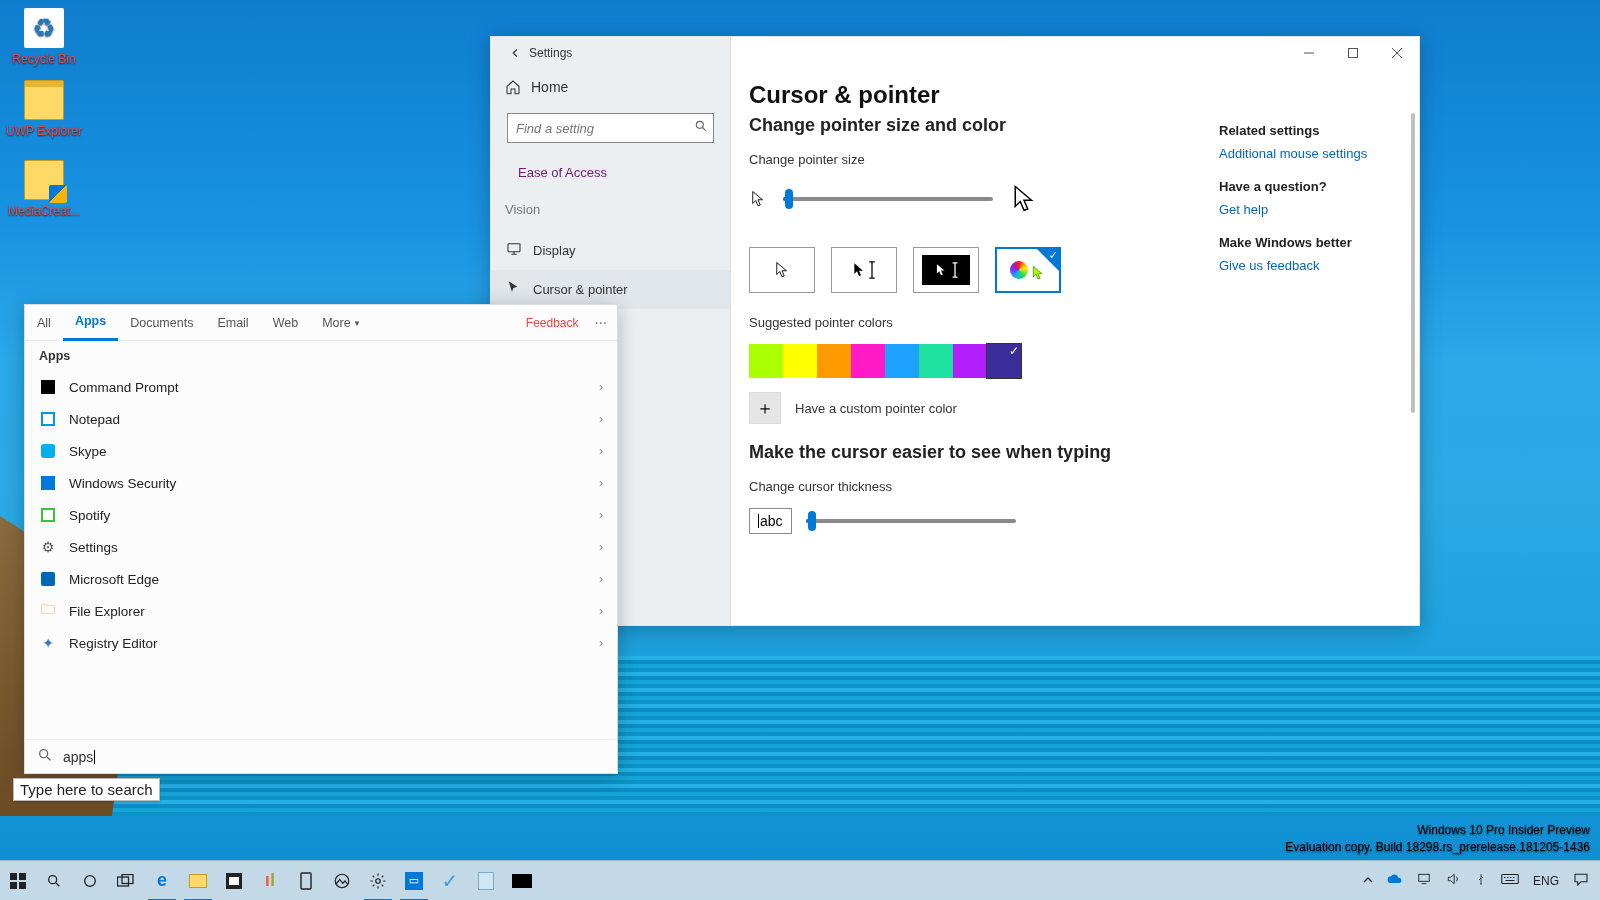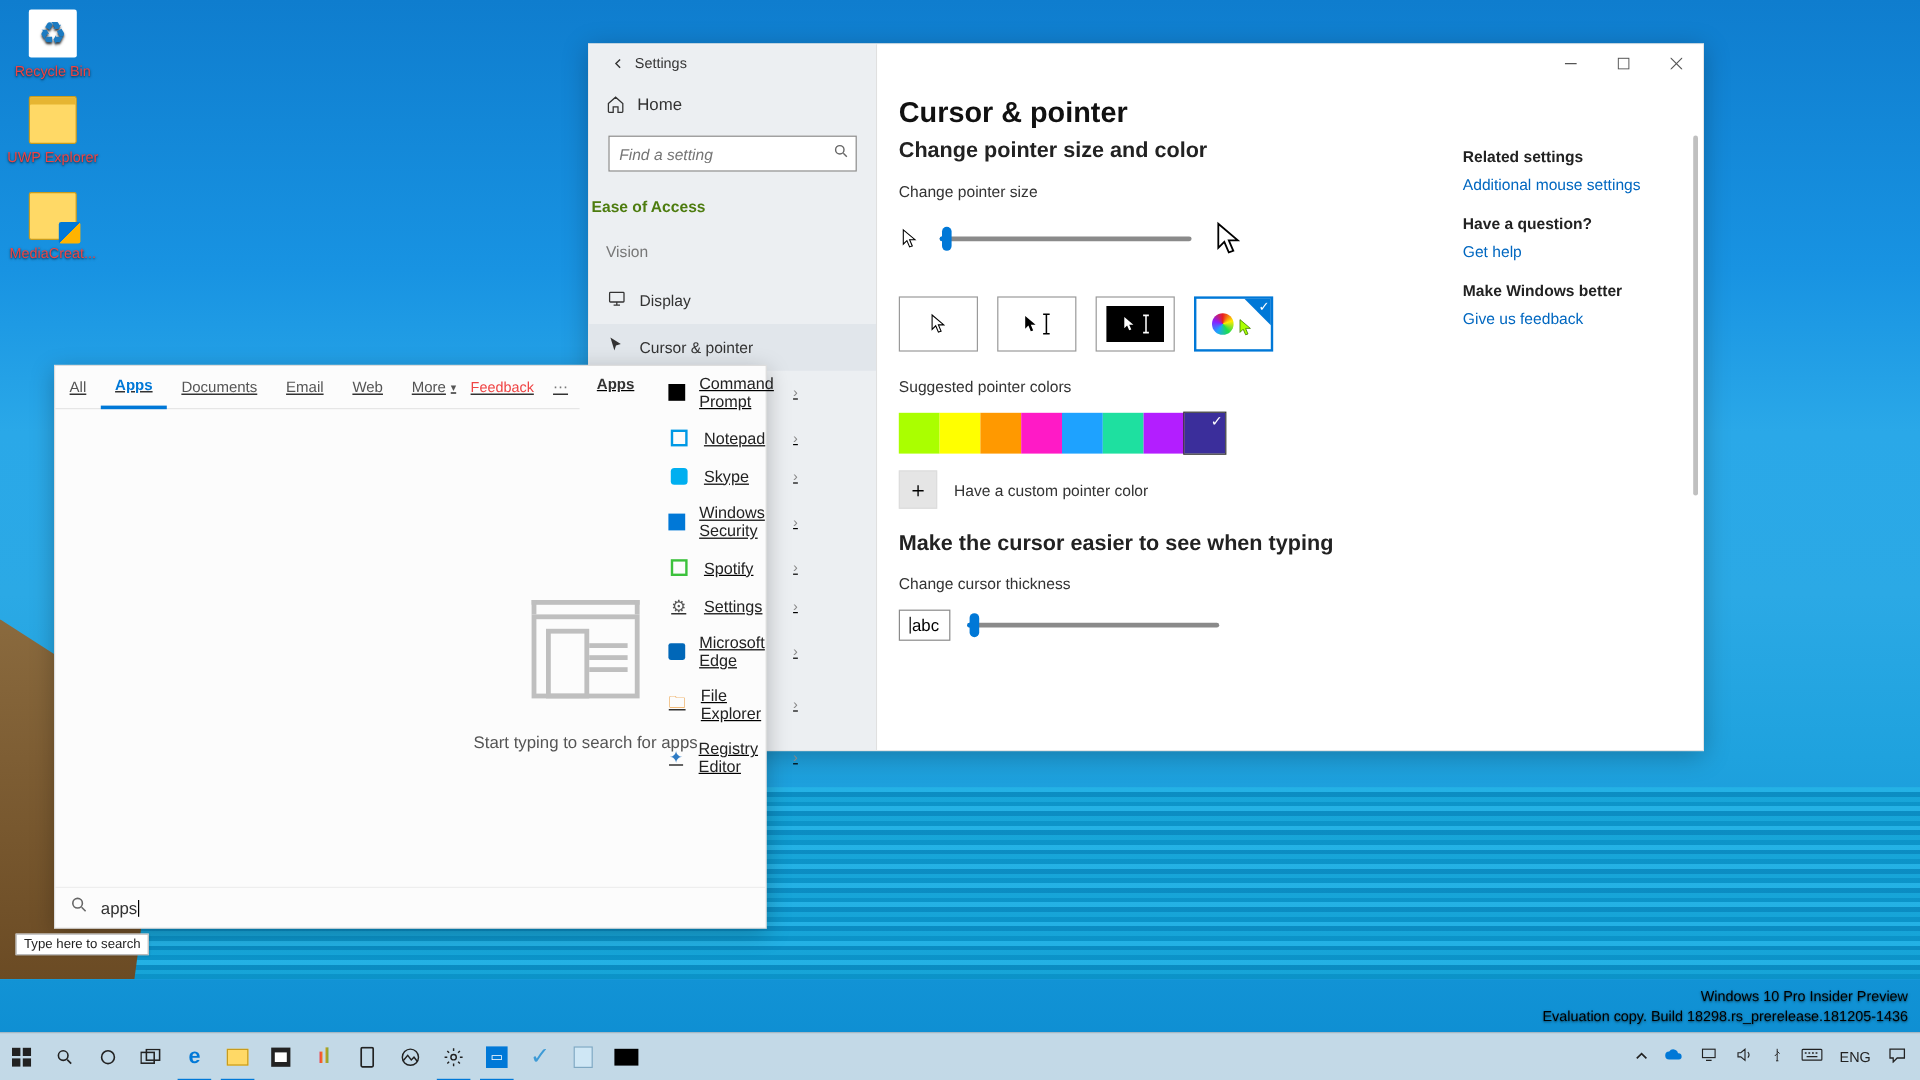--- a/index.html
+++ b/index.html
@@ -27,21 +27,21 @@
 
 .settings{position:absolute;top:36px;left:490px;width:930px;height:590px;background:#fff;display:flex;box-shadow:0 4px 20px rgba(0,0,0,.25);border:1px solid rgba(0,0,0,.1);}
 .settings .sidebar{width:240px;background:#eceff2;display:flex;flex-direction:column;border-right:1px solid #e0e0e0;}
 .settings .titlebar{height:32px;display:flex;align-items:center;padding:0 10px;color:#333;font-size:12px;}
 .settings .titlebar .back{width:28px;height:28px;display:flex;align-items:center;justify-content:center;font-size:14px;color:#333;cursor:pointer;}
 .settings .navhome{display:flex;align-items:center;gap:10px;padding:10px 14px;font-size:14px;color:#333;cursor:pointer;}
 .settings .navhome .ic{width:16px;height:16px;display:flex;align-items:center;justify-content:center;}
 .settings .searchbox{margin:8px 16px 14px;position:relative;}
 .settings .searchbox input{width:100%;height:30px;border:1px solid #8a8a8a;background:#fff;padding:0 28px 0 8px;font-size:13px;color:#555;font-style:italic;}
 .settings .searchbox .mag{position:absolute;right:6px;top:6px;font-size:14px;color:#666;}
-.settings .cat{padding:8px 2px;font-size:13px;font-weight:700;color:#4d7c0f;}
+.settings .cat{padding:8px 27px;font-size:13px;font-weight:400;color:#701a75;}
 .settings .subcat{padding:14px 14px;font-size:13px;color:#777;}
 .settings .navitem{display:flex;align-items:center;gap:10px;padding:10px 14px;font-size:13px;color:#333;cursor:pointer;}
 .settings .navitem .ic{width:18px;text-align:center;}
 .settings .navitem.sel{background:#e1e6eb;}
 
 .settings .content{flex:1;background:#fff;position:relative;padding:0 18px 18px 18px;overflow:hidden;}
 .settings .winctrl{position:absolute;top:0;right:0;height:32px;display:flex;}
 .settings .winctrl div{width:44px;display:flex;align-items:center;justify-content:center;font-family:Arial;font-size:13px;color:#555;cursor:pointer;}
 .settings h1{font-size:24px;font-weight:600;color:#111;padding-top:44px;}
 .settings .sub{font-size:13px;color:#666;margin:8px 0 20px;}
@@ -73,42 +73,42 @@
 .abcbox{border:1px solid #8a8a8a;padding:4px 8px;font-size:14px;}
 .abcbox .caret{border-left:1px solid #000;display:inline-block;height:14px;vertical-align:-2px;margin-right:1px;}
 
 
 .rail{position:absolute;top:86px;right:20px;width:180px;font-size:13px;}
 .rail .railhead{font-weight:600;color:#222;margin:18px 0 8px;}
 .rail a{color:#0067c0;text-decoration:none;cursor:pointer;}
 .scrollbar{position:absolute;right:4px;top:76px;width:4px;height:300px;background:#c0c0c0;border-radius:2px;}
 
 
-.search{position:absolute;top:304px;left:45px;width:594px;height:470px;background:#fcfcfc;border:1px solid rgba(0,0,0,.12);box-shadow:0 4px 18px rgba(0,0,0,.25);display:flex;flex-direction:row;text-decoration:underline;}
+.search{position:absolute;top:304px;left:24px;width:594px;height:470px;background:#fcfcfc;border:1px solid rgba(0,0,0,.12);box-shadow:0 4px 18px rgba(0,0,0,.25);display:flex;flex-direction:column;}
 .search .tabs{display:flex;align-items:center;height:36px;border-bottom:1px solid #e6e6e6;font-size:12.5px;color:#555;}
 .search .tabs .tab{padding:0 12px;height:36px;display:flex;align-items:center;cursor:pointer;gap:4px;}
 .search .tabs .tab.sel{color:#0078d7;font-weight:600;border-bottom:3px solid #0078d7;}
 .search .tabs .sp{flex:1;}
 .search .tabs .fb{font-size:12px;color:#ef4444;padding-right:6px;}
 .search .tabs .ell{padding:0 10px;color:#777;}
 .search .section{padding:8px 14px;font-size:12.5px;font-weight:600;color:#333;}
 .search .row{display:flex;align-items:center;padding:7px 14px;gap:12px;font-size:13.5px;color:#222;cursor:pointer;}
 .search .row .aic{width:18px;height:18px;display:flex;align-items:center;justify-content:center;font-size:14px;}
 .search .row .chev{margin-left:auto;color:#888;font-size:12px;}
 .search .preview{position:absolute;top:60px;right:0;width:300px;bottom:0;display:flex;flex-direction:column;align-items:center;justify-content:center;color:#999;}
 .search .preview .ph{width:90px;height:70px;border:4px solid #bfbfbf;position:relative;margin-bottom:28px;}
 .search .preview .ph::before{content:"";position:absolute;left:8px;top:8px;width:28px;height:50px;border:4px solid #bfbfbf;}
 .search .preview .ph::after{content:"";position:absolute;left:44px;top:20px;width:32px;height:4px;background:#bfbfbf;box-shadow:0 10px 0 #bfbfbf,0 20px 0 #bfbfbf;}
 .search .preview .ph .topbar{position:absolute;left:-4px;right:-4px;top:-16px;height:12px;border:4px solid #bfbfbf;border-bottom:none;}
 .search .preview .msg{font-size:14px;color:#555;}
 .search .queryrow{position:absolute;left:0;right:0;bottom:0;height:34px;display:flex;align-items:center;padding:0 12px;gap:10px;border-top:1px solid #eee;}
 .search .queryrow .mag{color:#666;}
 .search .queryrow .qt{font-size:14px;color:#333;}
 
-.search-tooltip{position:absolute;top:778px;left:13px;background:#fff;border:1px solid #bbb;font-size:11px;padding:2px 6px;color:#222;box-shadow:0 1px 2px rgba(0,0,0,.2);}
+.search-tooltip{position:absolute;top:778px;left:13px;background:#fff;border:1px solid #bbb;font-size:15px;padding:2px 6px;color:#222;box-shadow:0 1px 2px rgba(0,0,0,.2);}
 
 
 .taskbar{position:absolute;left:0;right:0;bottom:0;height:40px;background:rgba(210,224,232,.92);display:flex;align-items:center;border-top:1px solid rgba(0,0,0,.15);}
 .tb-btn{width:36px;height:40px;display:flex;align-items:center;justify-content:center;font-size:16px;color:#222;cursor:pointer;position:relative;}
 .tb-btn.running::after{content:"";position:absolute;left:4px;right:4px;bottom:0;height:2px;background:#0078d7;}
 .tb-spacer{flex:1;}
 .tray{display:flex;align-items:center;gap:4px;padding:0 6px;font-size:12px;color:#222;}
 .tray .t{padding:0 5px;cursor:pointer;}
 .watermark{position:absolute;right:10px;bottom:44px;text-align:right;color:#000000;font-size:12px;text-shadow:0 1px 2px rgba(0,0,0,.6);line-height:1.4;}
 
@@ -373,26 +373,20 @@
         <span>File Explorer</span>
         <span class="chev">›</span>
       </div>
       <div class="row">
         <span class="aic" style="color:#2e7bc4">✦</span>
         <span>Registry Editor</span>
         <span class="chev">›</span>
       </div>
     </div>
 
-  <div class="preview">
-    <div class="ph">
-        <div class="topbar"></div>
-      </div>
-    <div class="msg">Start typing to search for apps</div>
-  </div>
 
   <div class="queryrow">
     <span class="mag">
       <svg width="16" height="16" viewBox="0 0 24 24" fill="none" stroke="#666" stroke-width="2">
           <circle cx="10" cy="10" r="6"></circle>
           <path d="M20 20l-5-5"></path>
         </svg>
     </span>
     <span class="qt"><span>apps</span><span style="border-left:1px solid #000;display:inline-block;height:14px;vertical-align:-2px;margin-left:1px;"></span></span>
   </div>

